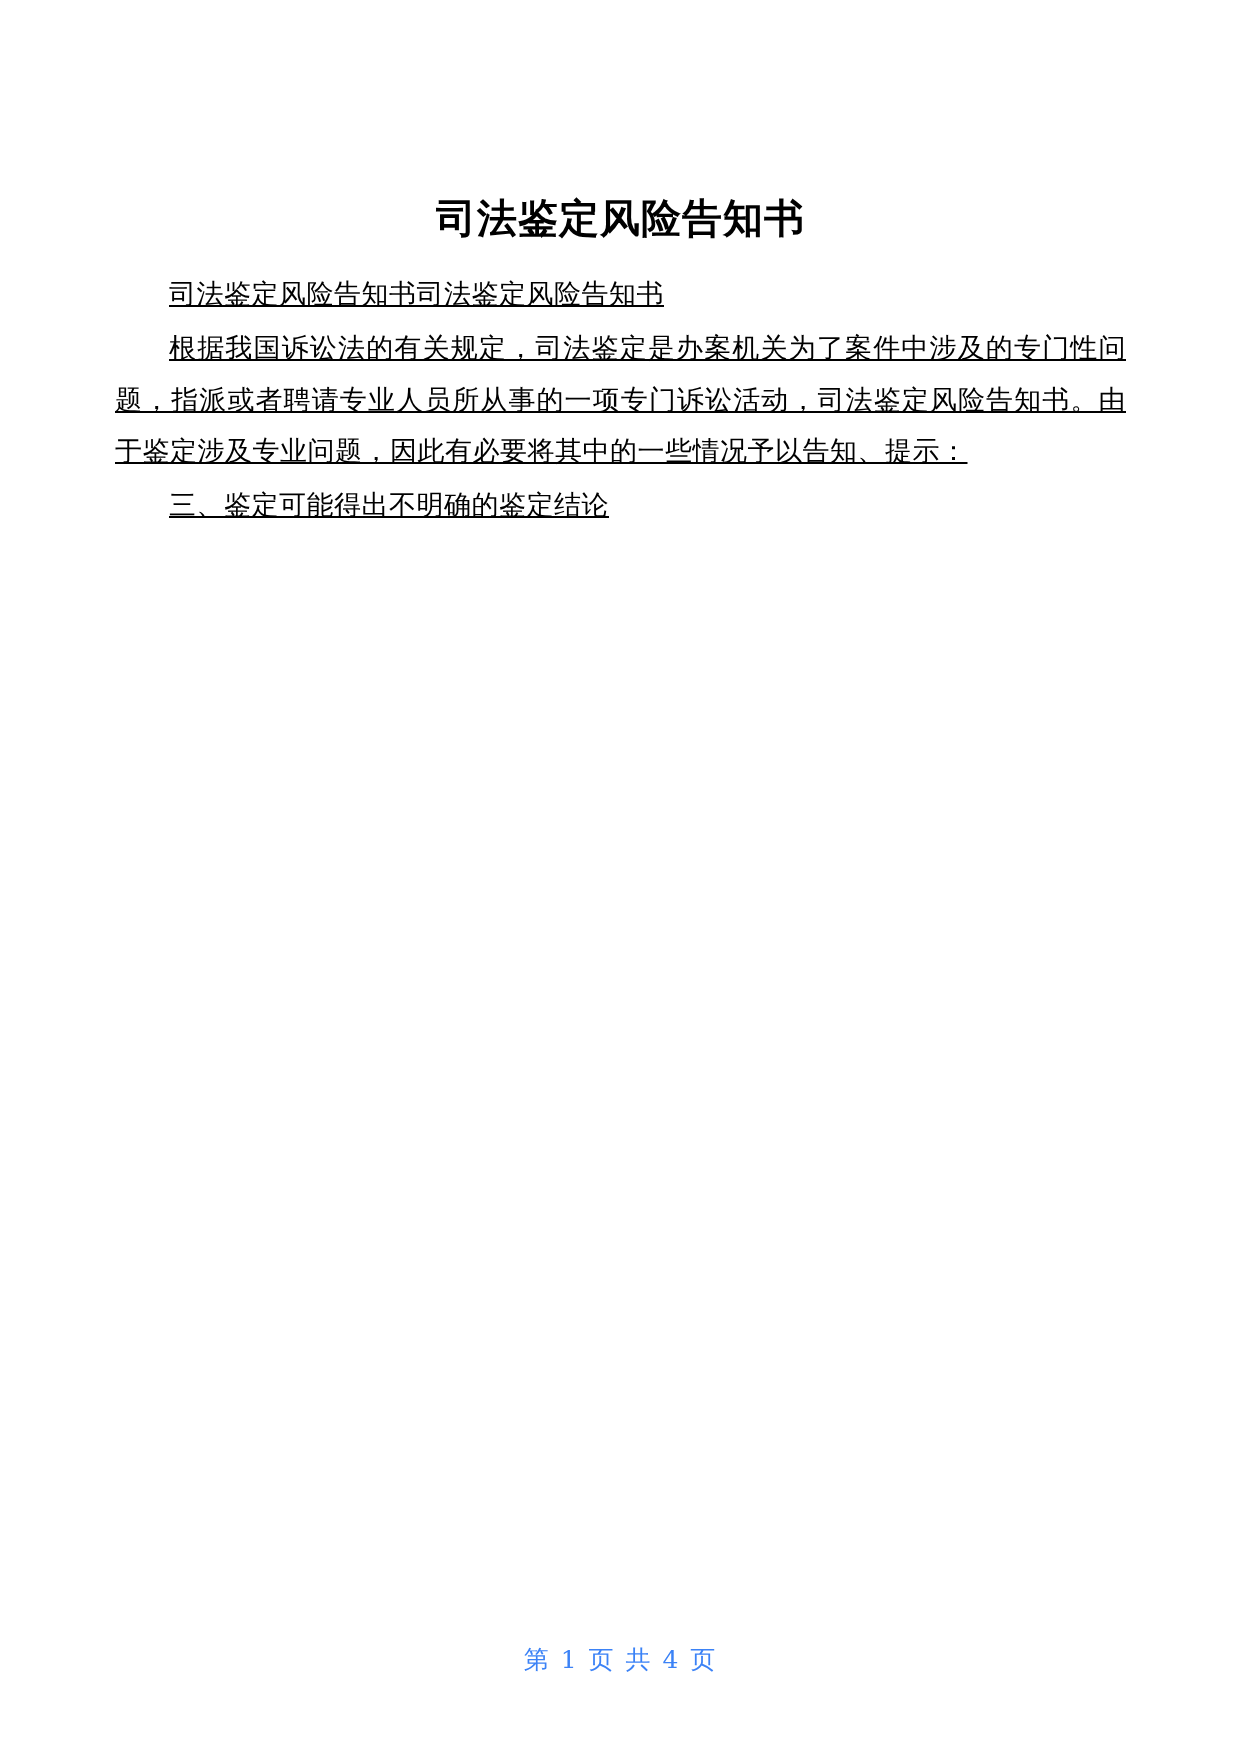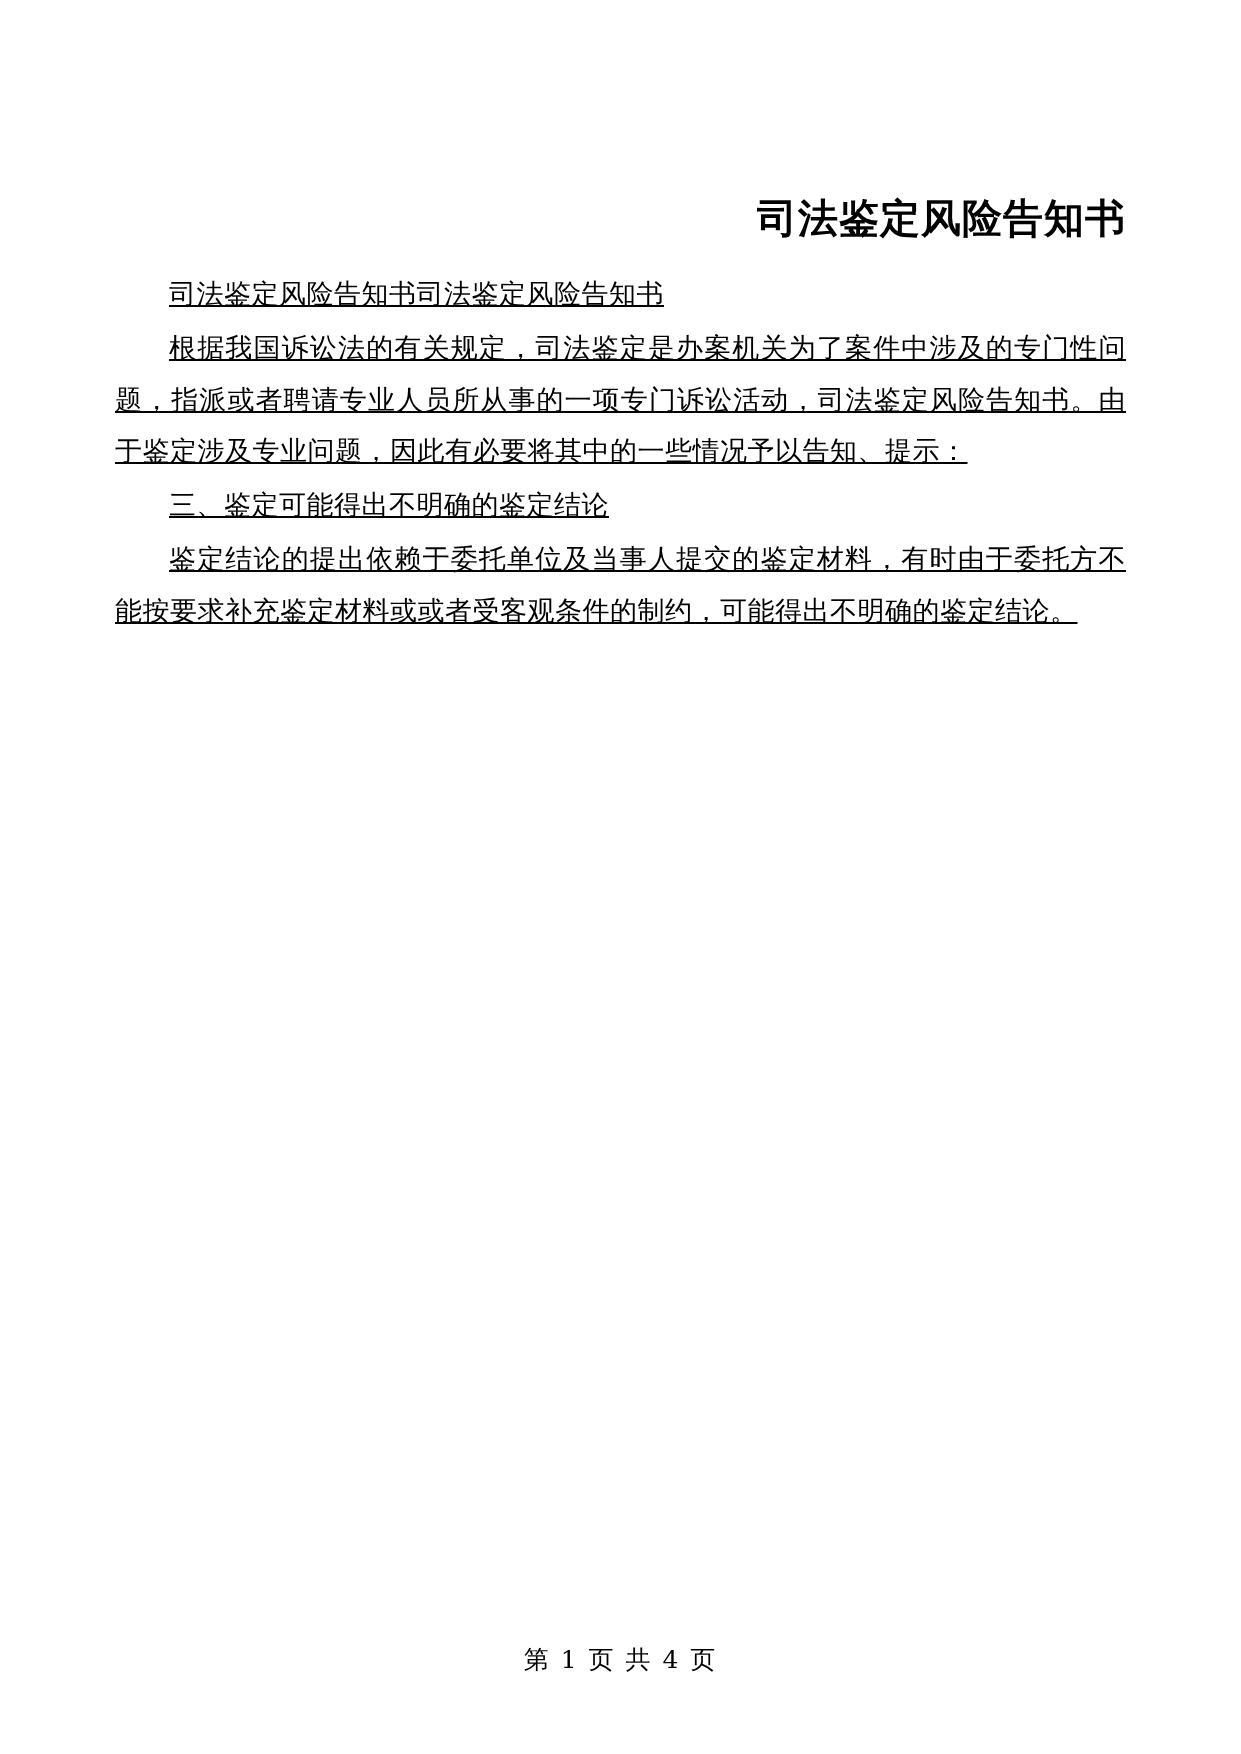--- a/index.html
+++ b/index.html
@@ -17,21 +17,21 @@
     height: 1754px;
     margin: 0 auto;
     background: #ffffff;
     box-sizing: border-box;
     padding: 190px 115px 0 115px;
   }
   .doc-title {
     font-family: "DejaVu Sans", "Liberation Sans", sans-serif;
     font-weight: bold;
     font-size: 40px;
-    text-align: right;
+    text-align: center;
     letter-spacing: 1px;
     margin: 0 0 22px 0;
     line-height: 1.4;
   }
   .para {
     font-size: 27px;
     line-height: 1.92;
     text-align: justify;
     text-justify: inter-ideograph;
     margin: 0 0 2px 0;
@@ -42,37 +42,36 @@
     text-indent: 2em;
   }
   .footer {
     position: absolute;
     left: 0;
     right: 0;
     bottom: 78px;
     text-align: center;
     font-size: 25px;
     letter-spacing: 2px;
-    color: #000000;
+    color: #3b82f6;
   }
 </style>
 </head>
 <body>
 
 <div class="page">
 
   <h1 class="doc-title">司法鉴定风险告知书</h1>
 
   <p class="para indent">司法鉴定风险告知书司法鉴定风险告知书</p>
 
   <p class="para indent">根据我国诉讼法的有关规定，司法鉴定是办案机关为了案件中涉及的专门性问题，指派或者聘请专业人员所从事的一项专门诉讼活动，司法鉴定风险告知书。由于鉴定涉及专业问题，因此有必要将其中的一些情况予以告知、提示：</p>
 
 
 
 
 
   <p class="para indent">三、鉴定可能得出不明确的鉴定结论</p>
 
-  <p class="para indent">鉴定结论的提出依赖于委托单位及当事人提交的鉴定材料，有时由于委托方不能按要求补充鉴定材料或或者受客观条件的制约，可能得出不明确的鉴定结论。</p>
 
   <div class="footer">第 1 页  共 4 页</div>
 
 </div>
 
 </body></html>

